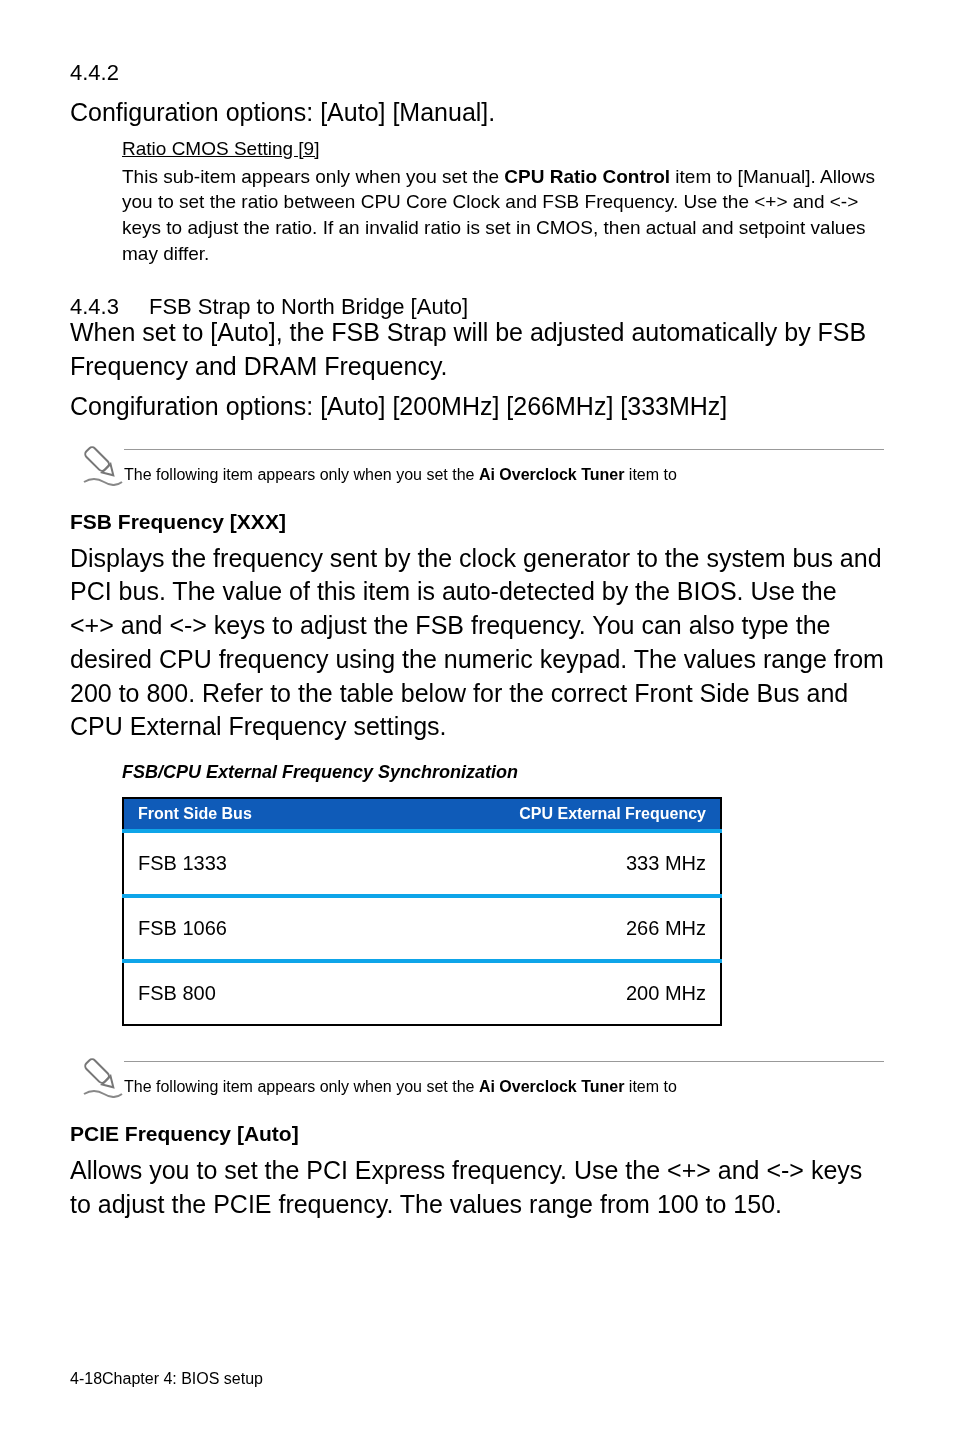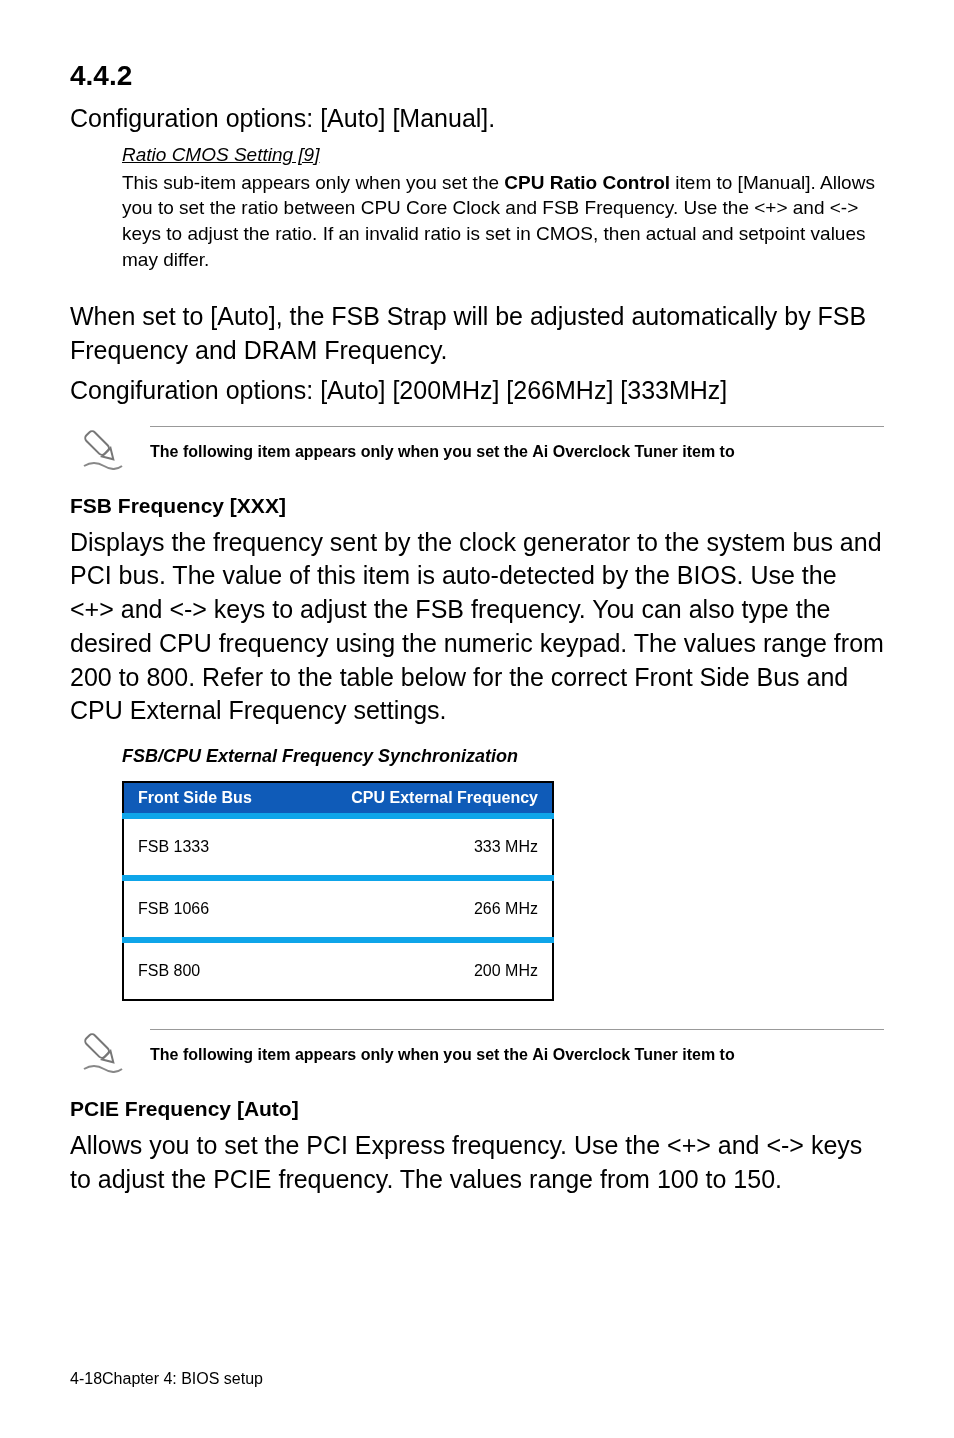--- a/index.html
+++ b/index.html
@@ -7,51 +7,48 @@
   body {
     font-family: Arial, Helvetica, sans-serif;
     color: #000;
     background: #fff;
     padding: 60px 70px 50px 70px;
     display: flex;
     flex-direction: column;
   }
   .content { flex: 1; }
   h2.section-heading {
-    font-size: 28px;
-    font-weight: bold;
+    font-size: 22px;
+    font-weight: normal;
     margin-bottom: 10px;
     display: flex;
     gap: 30px;
   }
   h2.section-heading .num { display: inline-block; }
   p.body {
     font-size: 25px;
     line-height: 1.35;
     margin-bottom: 6px;
   }
   .sub-block {
     margin: 8px 0 28px 52px;
   }
   .sub-heading {
     font-size: 19px;
-    font-style: italic;
     text-decoration: underline;
     margin-bottom: 4px;
   }
   .sub-body {
     font-size: 19px;
     line-height: 1.35;
   }
   .note-row {
     display: flex;
-    align-items: flex-start;
-    gap: 26px;
+    align-items: flex-end;
     margin: 18px 0 24px 10px;
-    font-weight: bold;
   }
   .note-icon {
     width: 44px;
     height: 44px;
     flex-shrink: 0;
   }
   .note-text-wrap {
     border-top: 1px solid #999;
     flex: 1;
     padding-top: 14px;
@@ -69,44 +66,44 @@
     margin: 18px 0 28px 52px;
   }
   .table-caption {
     font-size: 18px;
     font-weight: bold;
     margin-bottom: 14px;
     font-style: italic;
   }
   table.freq {
     border-collapse: collapse;
-    width: 432px;
+    width: 600px;
   }
   table.freq th {
     background: #0f5bb8;
     color: #fff;
     font-weight: bold;
     font-size: 16px;
     text-align: left;
     padding: 6px 14px;
     border-top: 2.5px solid #000;
     border-bottom: 2.5px solid #000;
   }
   table.freq th:first-child, table.freq td:first-child {
     border-left: 2.5px solid #000;
     width: 210px;
   }
   table.freq th:last-child, table.freq td:last-child {
     border-right: 2.5px solid #000;
     text-align: right;
   }
   table.freq td {
-    font-size: 16px;
+    font-size: 20px;
     padding: 19px 14px;
-    border-top: 6px solid #0ea5e9;
+    border-top: 4px solid #0ea5e9;
   }
   table.freq tr:last-child td {
     border-bottom: 2.5px solid #000;
     margin-top: 31px;
   }
   .footer {
     display: flex;
     font-size: 16px;
     padding-top: 6px;
   }
@@ -122,20 +119,24 @@
   </h2>
   <p class="body">Configuration options: [Auto] [Manual].</p>
 
   <div class="sub-block">
     <div class="sub-heading">Ratio CMOS Setting [9]</div>
     <div class="sub-body">
       <span>This sub-item appears only when you set the </span><b>CPU Ratio Control</b><span> item to [Manual]. Allows you to set the ratio between CPU Core Clock and FSB Frequency. Use the &lt;+&gt; and &lt;-&gt; keys to adjust the ratio. If an invalid ratio is set in CMOS, then actual and setpoint values may differ.</span>
     </div>
   </div>
 
+  <h2 class="section-heading spacer-443">
+    <span class="num">4.4.3</span>
+    <span>FSB Strap to North Bridge [Auto]</span>
+  </h2>
   <p class="body">When set to [Auto], the FSB Strap will be adjusted automatically by FSB Frequency and DRAM Frequency.</p>
   <p class="body">Congifuration options: [Auto] [200MHz] [266MHz] [333MHz]</p>
 
   <div class="note-row">
     <svg class="note-icon" viewBox="0 0 44 44">
       <g transform="rotate(-45 22 22)">
         <rect x="16" y="2" width="12" height="26" rx="4" fill="none" stroke="#777" stroke-width="2"></rect>
         <polygon points="16,28 28,28 22,38" fill="none" stroke="#777" stroke-width="2"></polygon>
       </g>
       <path d="M4 40 Q14 34 24 40 Q34 46 42 40" fill="none" stroke="#888" stroke-width="2"></path>

